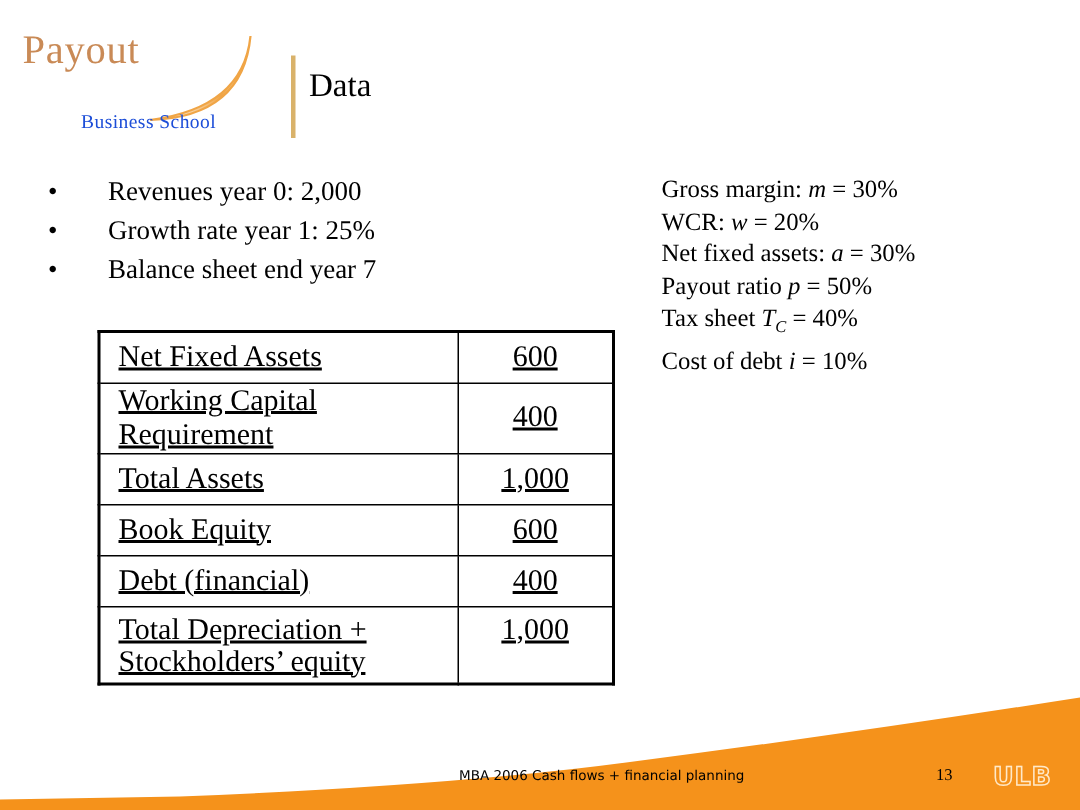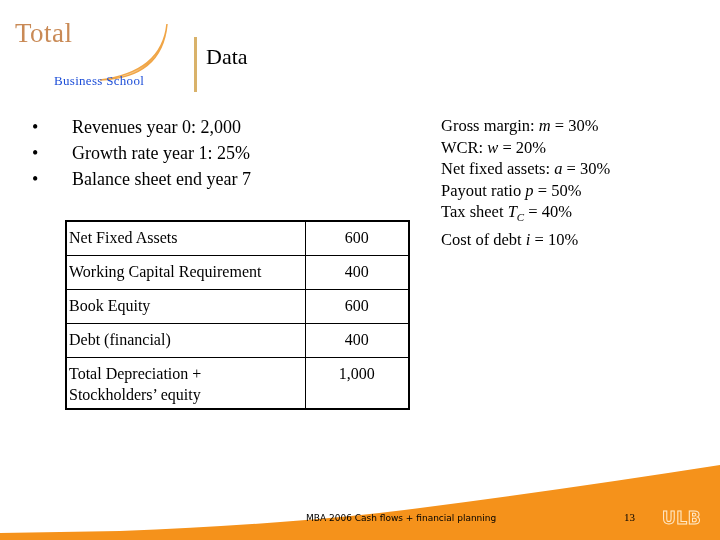--- a/index.html
+++ b/index.html
@@ -17,21 +17,21 @@
   .bullets { position: absolute; left: 32px; top: 114px; list-style: none; }
   .bullets li { font-size: 18px; line-height: 26px; height: 26px; display: flex; }
   .bullets .dot { width: 40px; font-size: 18px; }
 
   .params { position: absolute; left: 441px; top: 115px; font-size: 16.5px; line-height: 21.6px; }
   .params div { white-space: nowrap; }
   .params i { font-style: italic; }
   .params sub { font-size: 11px; font-style: italic; }
 
   .bs-table { position: absolute; left: 65px; top: 220px; width: 345px; border-collapse: collapse; border: 2px solid #000; }
-  .bs-table td { border: 1px solid #000; font-size: 16px; padding: 0 2px; vertical-align: middle; height: 34px; }
+  .bs-table td { border: 1px solid #000; font-size: 20px; padding: 0 12px; vertical-align: middle; height: 34px; text-decoration: underline; }
   .bs-table td.num { text-align: center; width: 104px; }
   .bs-table tr.tall td { height: 52px; vertical-align: top; padding-top: 5px; line-height: 21px; }
 
   .footer-band { position: absolute; left: 0; top: 0; width: 720px; height: 540px; pointer-events: none; }
   .footer-text { position: absolute; left: 306px; top: 513px; font-family: "DejaVu Sans", sans-serif; font-size: 9px; color: #000; }
   .page-num { position: absolute; left: 624px; top: 511px; font-family: Liberation Serif, serif; font-size: 11px; color: #000; }
   .ulb { position: absolute; left: 662px; top: 508px; font-family: "DejaVu Sans", sans-serif; font-size: 17px; font-weight: bold; color: #f5921b; -webkit-text-stroke: 1px #ffe9c8; letter-spacing: 0.5px; }
 </style>
 </head>
 <body>
@@ -40,21 +40,21 @@
   <svg class="logo-swoosh" width="175" height="85" viewBox="0 0 175 85">
     <defs>
       <linearGradient id="sw" x1="0" y1="1" x2="1" y2="0">
         <stop offset="0" stop-color="#f6c27a" stop-opacity="0.2"></stop>
         <stop offset="0.5" stop-color="#f0a546"></stop>
         <stop offset="1" stop-color="#f7d070" stop-opacity="0.3"></stop>
       </linearGradient>
     </defs>
     <path d="M88 66 Q150 64 155 10 Q150 58 88 66 Z" fill="url(#sw)" stroke="#f0a546" stroke-width="1.5"></path>
   </svg>
-  <div class="logo-solvay">Total</div>
+  <div class="logo-solvay">Payout</div>
   <div class="logo-bs">Business School</div>
 </div>
 
 <div class="title-bar"></div>
 <div class="title">Data</div>
 
 <ul class="bullets">
   <li>
     <span class="dot">•</span>
     <span>Revenues year 0: 2,000</span>
@@ -82,20 +82,24 @@
   <tbody>
       <tr>
     <td>Net Fixed Assets</td>
     <td class="num">600</td>
   </tr>
   <tr>
     <td>Working Capital Requirement</td>
     <td class="num">400</td>
   </tr>
   <tr>
+    <td>Total Assets</td>
+    <td class="num">1,000</td>
+  </tr>
+  <tr>
     <td>Book Equity</td>
     <td class="num">600</td>
   </tr>
   <tr>
     <td>Debt (financial)</td>
     <td class="num">400</td>
   </tr>
   <tr class="tall">
     <td>
       <div>Total Depreciation +</div>

